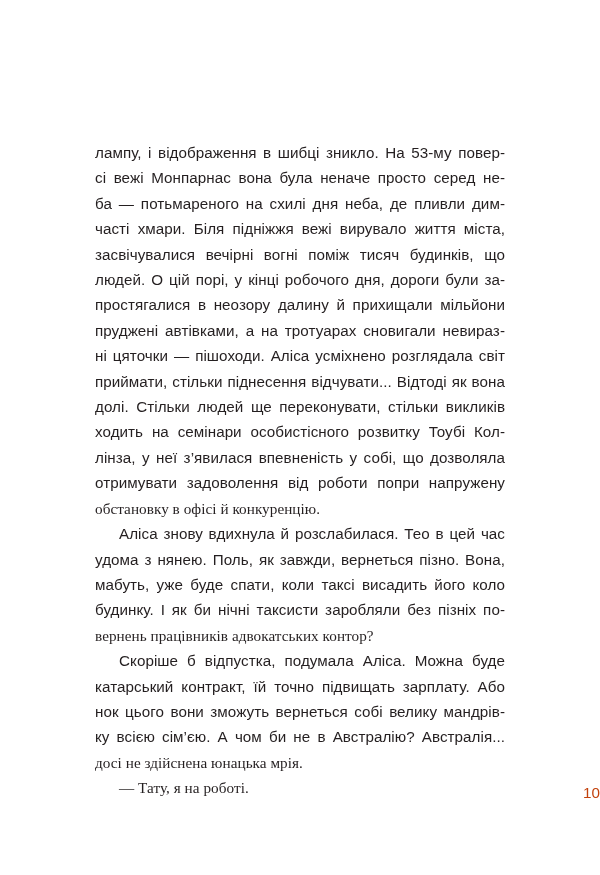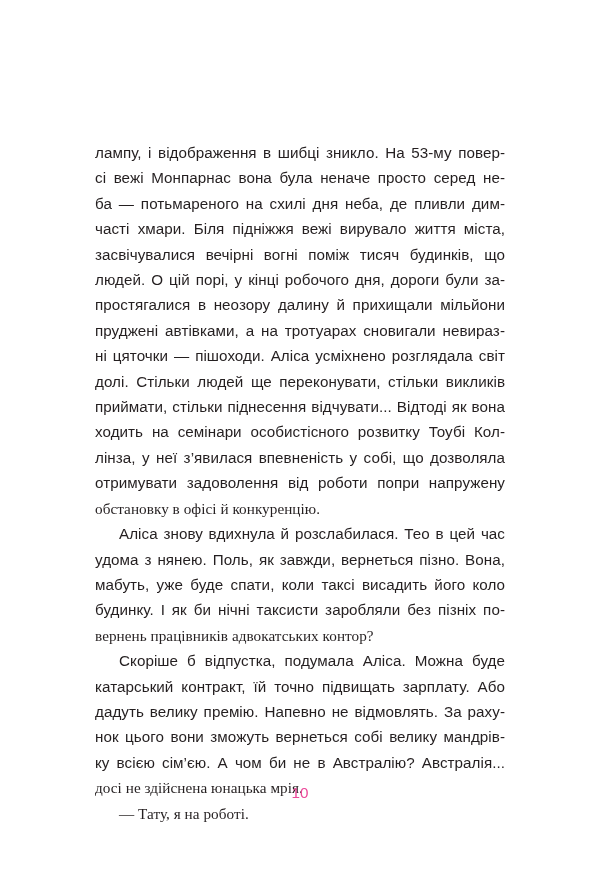--- a/index.html
+++ b/index.html
@@ -62,64 +62,63 @@
   .indent {
     display: inline-block;
     width: 24px;
   }
 
   .folio {
     position: absolute;
     left: 0;
     top: 783px;
     width: 600px;
-    text-align: center;
+    text-align: right;
     font-size: 15.2px;
     line-height: 20px;
-    color: #ec4899;
+    color: #c2410c;
     font-family: "Liberation Sans", "DejaVu Sans", sans-serif;
   }
 </style>
 </head>
 <body>
 
 <div class="page">
 
   <div class="text-block">
 
     <div>
       <span class="line j">лампу, і відображення в шибці зникло. На 53-му повер-</span>
       <span class="line j">сі вежі Монпарнас вона була неначе просто серед не-</span>
       <span class="line j">ба — потьмареного на схилі дня неба, де пливли дим-</span>
       <span class="line j">часті хмари. Біля підніжжя вежі вирувало життя міста,</span>
       <span class="line j">засвічувалися вечірні вогні поміж тисяч будинків, що</span>
       <span class="line j">людей. О цій порі, у кінці робочого дня, дороги були за-</span>
       <span class="line j">простягалися в неозору далину й прихищали мільйони</span>
       <span class="line j">пруджені автівками, а на тротуарах сновигали невираз-</span>
       <span class="line j">ні цяточки — пішоходи. Аліса усміхнено розглядала світ</span>
+      <span class="line j">приймати, стільки піднесення відчувати... Відтоді як вона</span>
       <span class="line j">долі. Стільки людей ще переконувати, стільки викликів</span>
-      <span class="line j">приймати, стільки піднесення відчувати... Відтоді як вона</span>
       <span class="line j">ходить на семінари особистісного розвитку Тоубі Кол-</span>
       <span class="line j">лінза, у неї з’явилася впевненість у собі, що дозволяла</span>
       <span class="line j">отримувати задоволення від роботи попри напружену</span>
       <span class="line last">обстановку в офісі й конкуренцію.</span>
     </div>
 
     <div>
       <span class="line j"><span class="indent"></span><span>Аліса знову вдихнула й розслабилася. Тео в цей час</span></span>
       <span class="line j">удома з нянею. Поль, як завжди, вернеться пізно. Вона,</span>
       <span class="line j">мабуть, уже буде спати, коли таксі висадить його коло</span>
       <span class="line j">будинку. І як би нічні таксисти заробляли без пізніх по-</span>
       <span class="line last">вернень працівників адвокатських контор?</span>
     </div>
 
     <div>
       <span class="line j"><span class="indent"></span><span>Скоріше б відпустка, подумала Аліса. Можна буде</span></span>
       <span class="line j">катарський контракт, їй точно підвищать зарплату. Або</span>
-      <span class="line j">дадуть велику премію. Напевно не відмовлять. За раху-</span>
       <span class="line j">нок цього вони зможуть вернеться собі велику мандрів-</span>
       <span class="line j">ку всією сім’єю. А чом би не в Австралію? Австралія...</span>
       <span class="line last">досі не здійснена юнацька мрія.</span>
     </div>
 
 
     <div>
       <span class="line last"><span class="indent"></span><span>— Тату, я на роботі.</span></span>
     </div>
 

